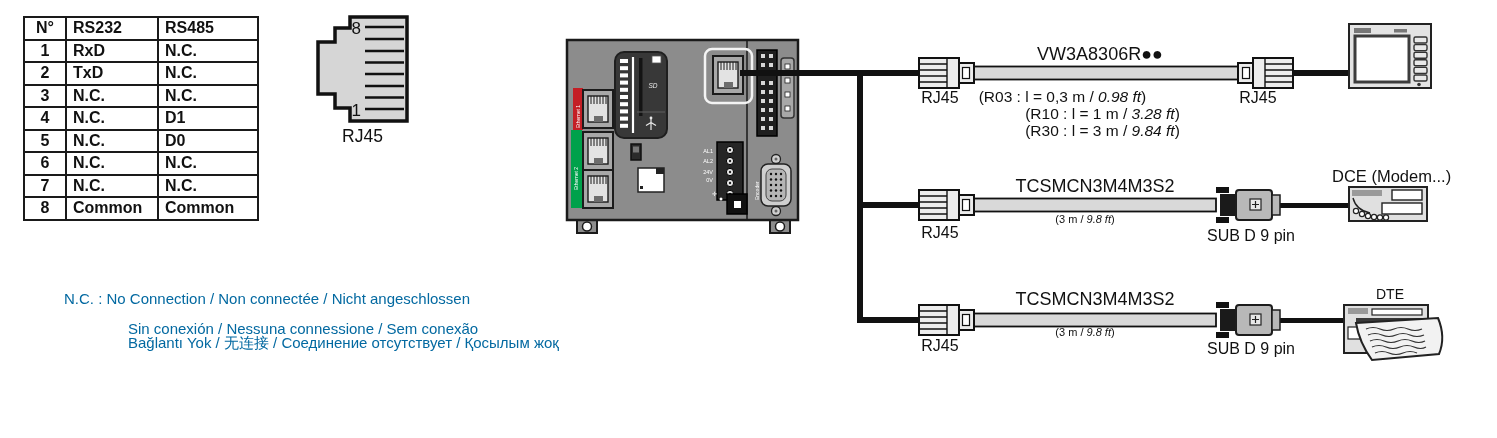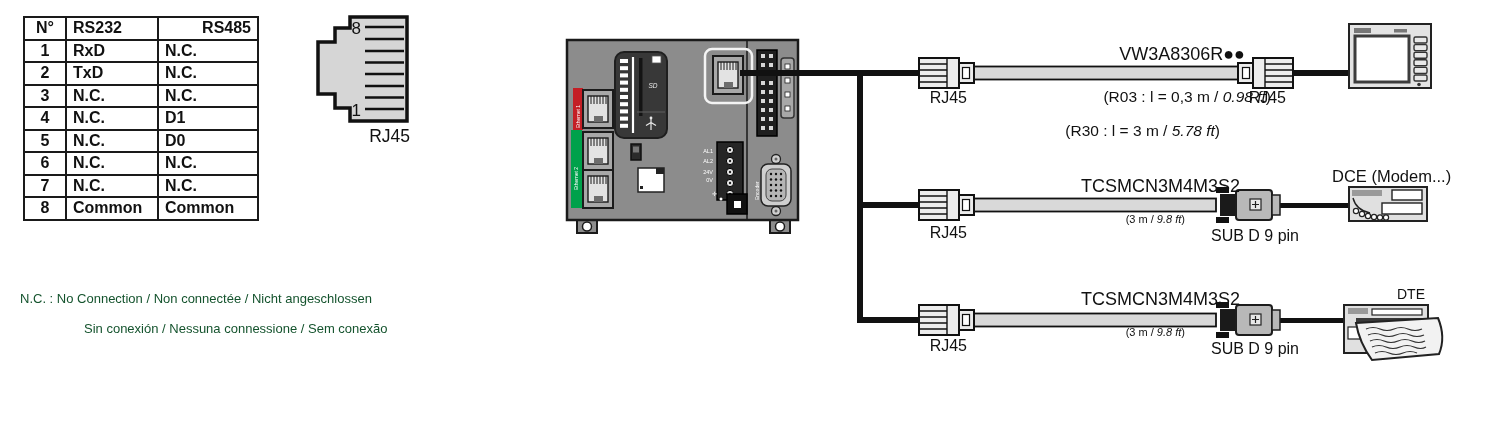--- a/index.html
+++ b/index.html
@@ -1,36 +1,36 @@
 <!DOCTYPE html>
 <html><head>
 <meta charset="utf-8">
 <style>
   html,body{margin:0;padding:0;}
   body{font-family:"Liberation Sans","DejaVu Sans",sans-serif;background:#fff;}
   #canvas{position:relative;width:1497px;height:438px;background:#ffffff;overflow:hidden;}
   .abs{position:absolute;}
   .lbl{position:absolute;color:#111;white-space:nowrap;}
-  .ctr{text-align:right;}
+  .ctr{text-align:center;}
   .it{font-style:italic;}
   
   #pinout{position:absolute;left:23px;top:16px;border-collapse:collapse;}
   #pinout th,#pinout td{border:2px solid #1a1a1a;font-size:16px;padding:0 6px;height:20.5px;line-height:20px;color:#111;font-weight:bold;}
   #pinout th{text-align:left;font-weight:bold;}
   #pinout td.num{font-weight:bold;text-align:center;width:28px;}
   #pinout th.num{text-align:center;}
   #pinout .c232{width:78px;}
-  #pinout .c485{width:86px;text-align:right;}
+  #pinout .c485{width:86px;}
   .wire{position:absolute;background:#111;}
   .cable-name{font-size:18px;color:#111;}
   .conn-lbl{font-size:16px;color:#111;}
   .note-line{font-size:15.5px;color:#111;line-height:17px;}
   .len-lbl{font-size:11px;color:#111;}
   .target-lbl{font-size:16.5px;color:#111;}
-  .legend-line{font-size:13px;color:#14532d;line-height:22px;white-space:nowrap;}
+  .legend-line{font-size:15px;color:#0369a1;line-height:22px;white-space:nowrap;margin-left:44px;}
 </style>
 </head>
 <body>
 
 <div id="canvas">
 
   <svg width="0" height="0" style="position:absolute" aria-hidden="true">
     <defs>
       <g id="g-rj45l">
         <rect x="1" y="3" width="40" height="30" fill="#ececec" stroke="#111" stroke-width="2"></rect>
@@ -265,22 +265,23 @@
   <div class="wire" style="left:1280px;top:318px;width:70px;height:5px;"></div>
 
   <svg class="abs" style="left:915px;top:55px;" width="380" height="36" viewBox="0 0 380 36">
     <rect x="59" y="11.5" width="264" height="13" fill="#d9d9d9" stroke="#111" stroke-width="1.8"></rect>
     <use href="#g-rj45l" x="3" y="0"></use>
     <use href="#g-rj45r" x="321" y="0"></use>
   </svg>
   <div class="lbl ctr cable-name" style="left:955px;top:44px;width:290px;">VW3A8306R●●</div>
   <div class="lbl ctr conn-lbl" style="left:913px;top:89px;width:54px;">RJ45</div>
   <div class="lbl ctr conn-lbl" style="left:1230px;top:89px;width:56px;">RJ45</div>
-  <div class="lbl ctr note-line" style="left:1036px;top:88px;width:235px;"><span>(R03 : l = 0,3 m / </span><span class="it">0.98 ft</span><span>)</span></div>
-  <div class="lbl ctr note-line" style="left:985px;top:122px;width:235px;"><span>(R30 : l = 3 m / </span><span class="it">5.78 ft</span><span>)</span></div>
+  <div class="lbl ctr note-line" style="left:945px;top:88px;width:235px;"><span>(R03 : l = 0,3 m / </span><span class="it">0.98 ft</span><span>)</span></div>
+  <div class="lbl ctr note-line" style="left:985px;top:105px;width:235px;"><span>(R10 : l = 1 m / </span><span class="it">3.28 ft</span><span>)</span></div>
+  <div class="lbl ctr note-line" style="left:985px;top:122px;width:235px;"><span>(R30 : l = 3 m / </span><span class="it">9.84 ft</span><span>)</span></div>
 
   <svg class="abs" style="left:915px;top:187px;" width="380" height="36" viewBox="0 0 380 36">
     <rect x="59" y="11.5" width="242" height="13" fill="#d9d9d9" stroke="#111" stroke-width="1.8"></rect>
     <use href="#g-rj45l" x="3" y="0"></use>
     <use href="#g-subd" x="299" y="0"></use>
   </svg>
   <div class="lbl ctr cable-name" style="left:950px;top:176px;width:290px;">TCSMCN3M4M3S2</div>
   <div class="lbl ctr len-lbl" style="left:985px;top:213px;width:200px;"><span>(3 m / </span><span class="it">9.8 ft</span><span>)</span></div>
   <div class="lbl ctr conn-lbl" style="left:913px;top:224px;width:54px;">RJ45</div>
   <div class="lbl ctr conn-lbl" style="left:1203px;top:227px;width:96px;">SUB D 9 pin</div>
@@ -340,14 +341,15 @@
       <path d="M24,32 q7,-3 14,0 t14,0 t14,0 t14,0"></path>
       <path d="M26,38 q7,-3 14,0 t14,0 t14,0 t14,0"></path>
       <path d="M28,44 q7,-3 14,0 t14,0 t14,0 t13,0"></path>
       <path d="M30,50 q7,-3 14,0 t14,0 t14,0 t12,0"></path>
       <path d="M33,56 q7,-3 14,0 t14,0 t14,0"></path>
     </g>
   </svg>
 
   <div class="lbl legend-line" style="left:20px;top:288px;">N.C. : No Connection / Non connectée / Nicht angeschlossen</div>
   <div class="lbl legend-line" style="left:84px;top:318px;">Sin conexión / Nessuna connessione / Sem conexão</div>
+  <div class="lbl legend-line" style="left:84px;top:332px;">Bağlantı Yok / 无连接 / Соединение отсутствует / Қосылым жоқ</div>
 
 </div>
 
 </body></html>

